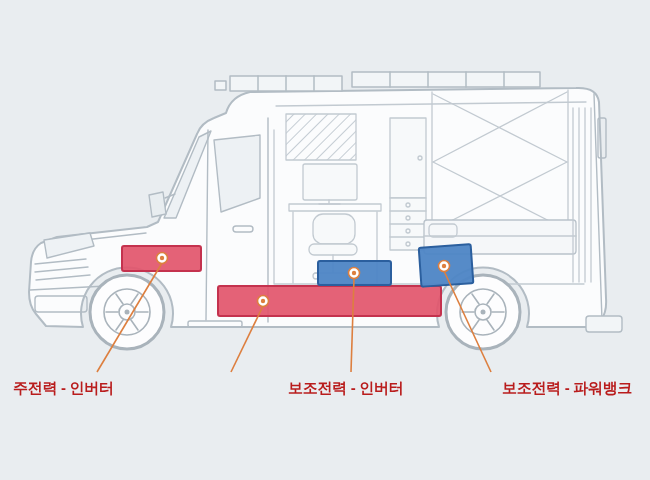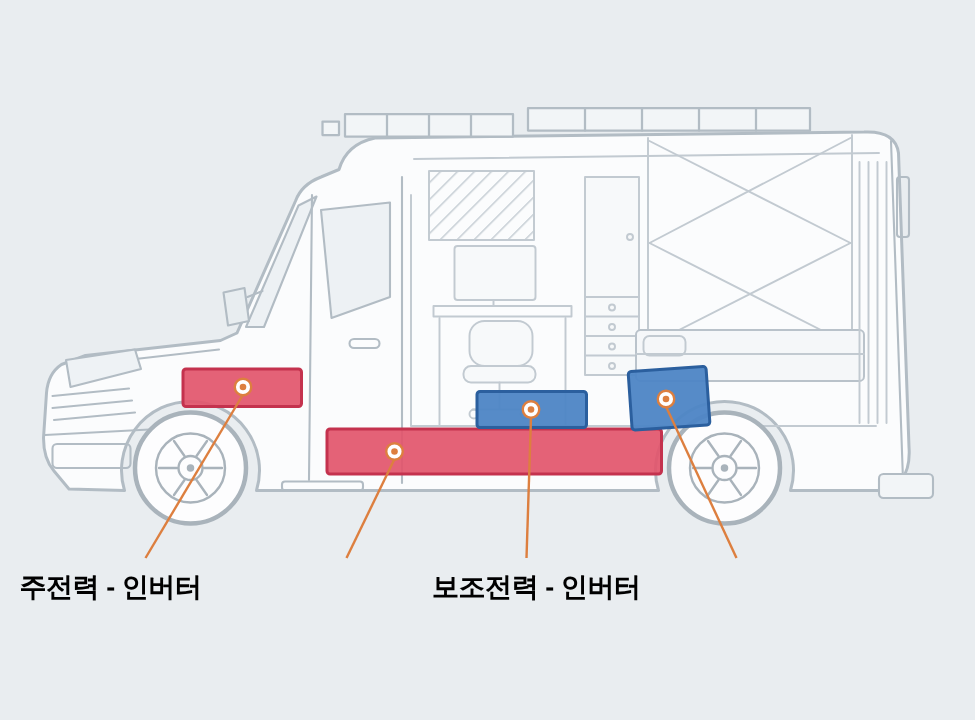--- a/index.html
+++ b/index.html
@@ -1,21 +1,21 @@
 <!DOCTYPE html>
 <html><head>
 <meta charset="utf-8">
 <style>
   * { margin:0; padding:0; box-sizing:border-box; }
   html,body { width:650px; height:480px; background:#e9edf0; font-family:"Liberation Sans","DejaVu Sans",sans-serif; }
   .canvas { position:relative; width:650px; height:480px; background:#e9edf0; overflow:hidden; }
   .diagram-svg { position:absolute; left:0; top:0; }
   .callout-label {
     position:absolute; top:379px;
-    font-size:18px; font-weight:bold; color:#000000;
+    font-size:15px; font-weight:bold; color:#b91c1c;
     letter-spacing:-0.3px; white-space:nowrap;
   }
   #lbl-main-inverter  { left:13px;  }
   #lbl-main-battery   { left:155px; }
   #lbl-aux-inverter   { left:288px;text-align:center; }
   #lbl-aux-powerbank  { left:502px; }
 </style>
 </head>
 <body>
 
@@ -179,14 +179,15 @@
       </g>
       <g>
         <circle cx="444" cy="266" r="5.5" fill="#ffffff" stroke="#dd7f3f"></circle>
         <circle cx="444" cy="266" r="2.2" stroke="none" fill="#dd7f3f"></circle>
       </g>
     </g>
   </svg>
 
   <div id="lbl-main-inverter" class="callout-label">주전력 - 인버터</div>
   <div id="lbl-aux-inverter" class="callout-label">보조전력 - 인버터</div>
+  <div id="lbl-aux-powerbank" class="callout-label">보조전력 - 파워뱅크</div>
 
 </div>
 
 </body></html>

